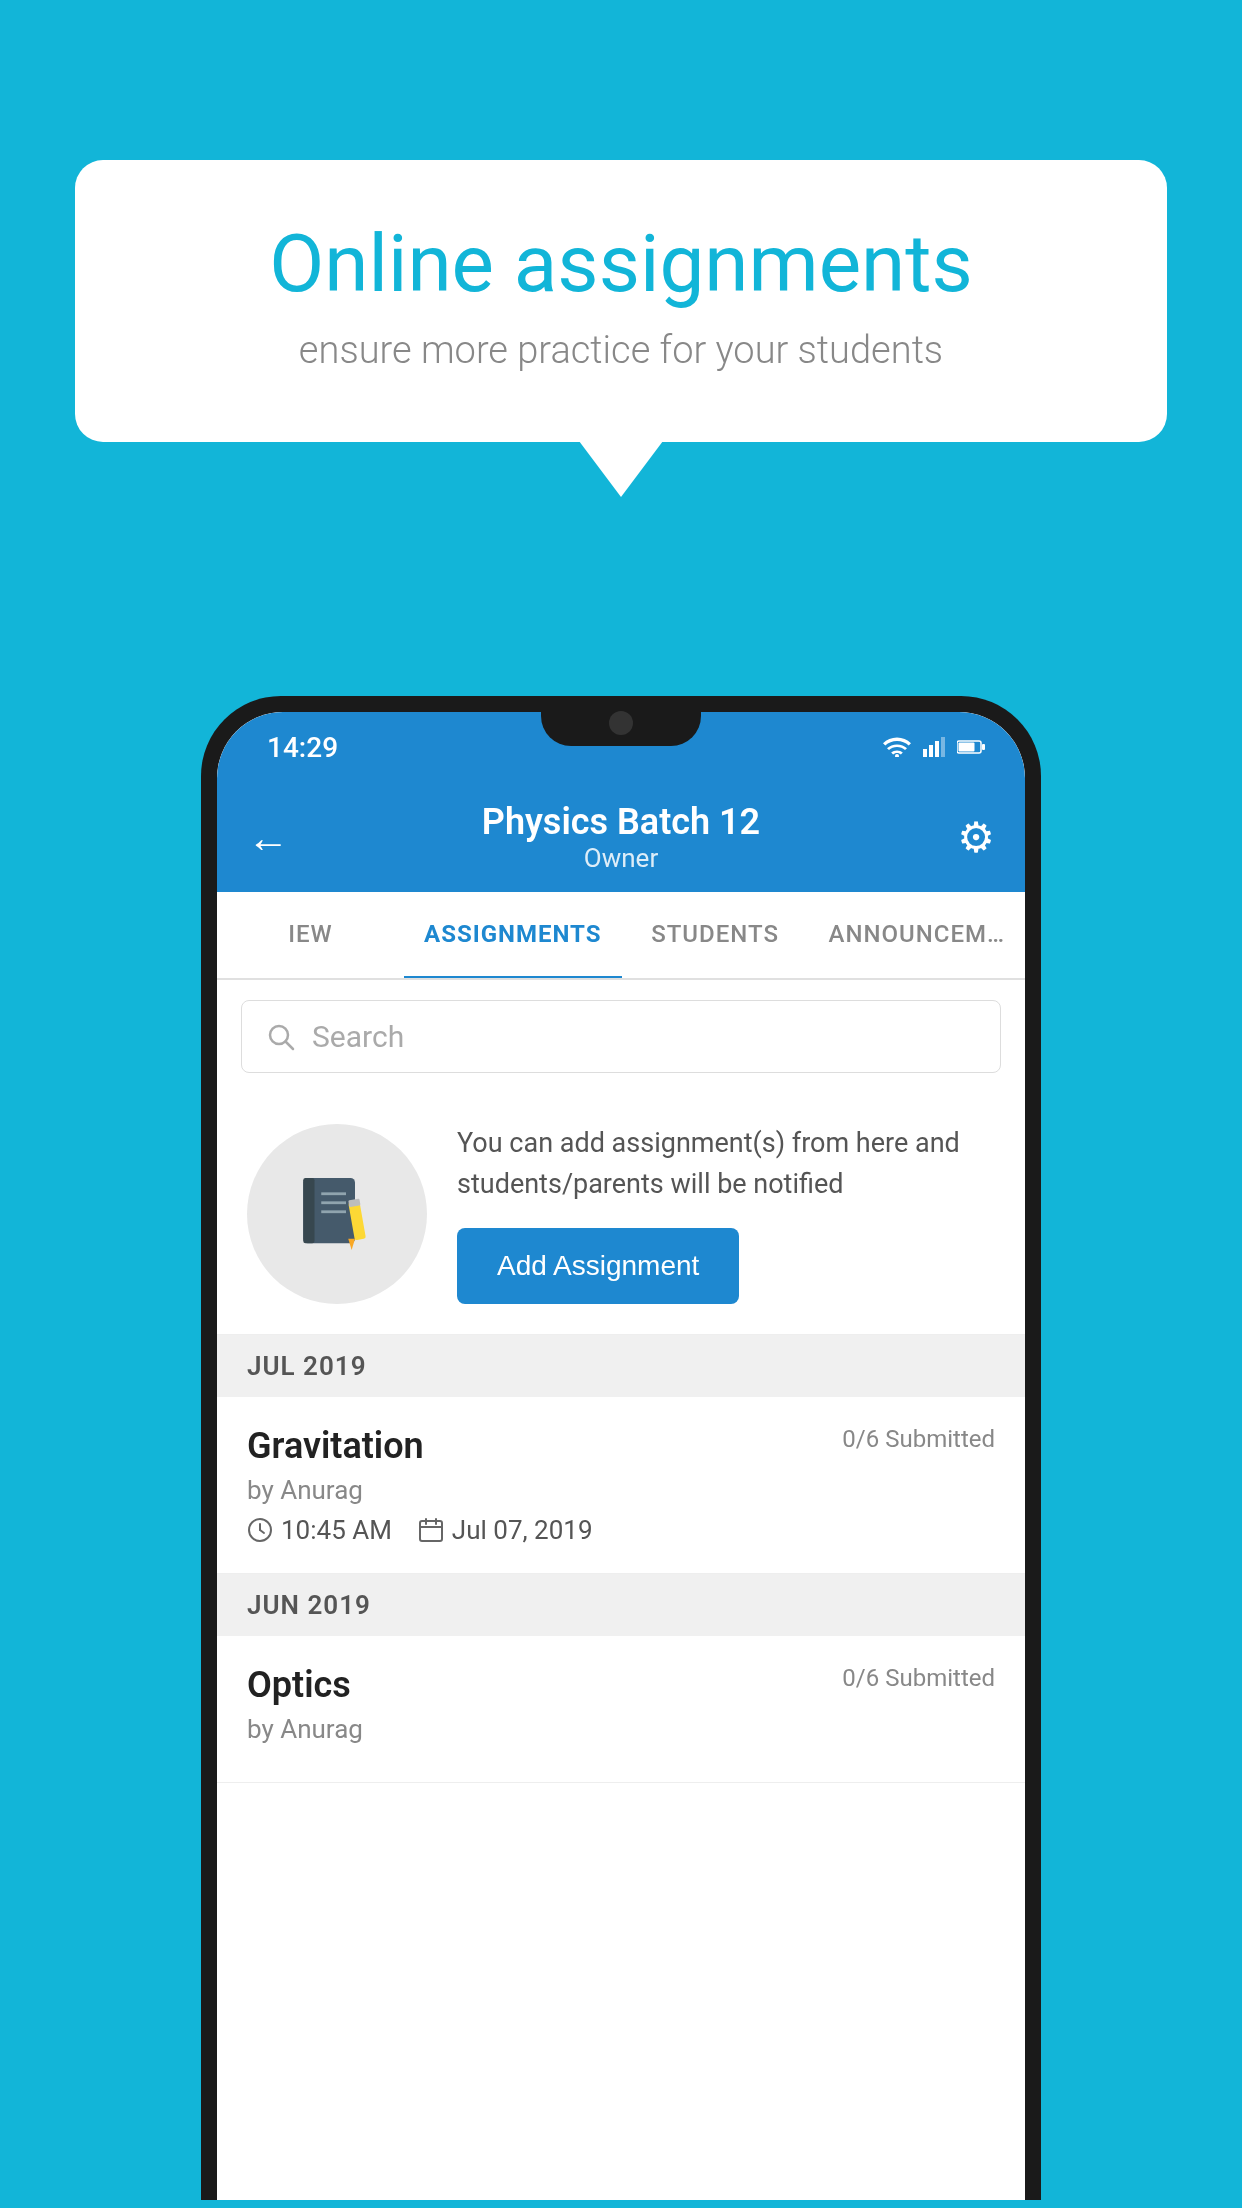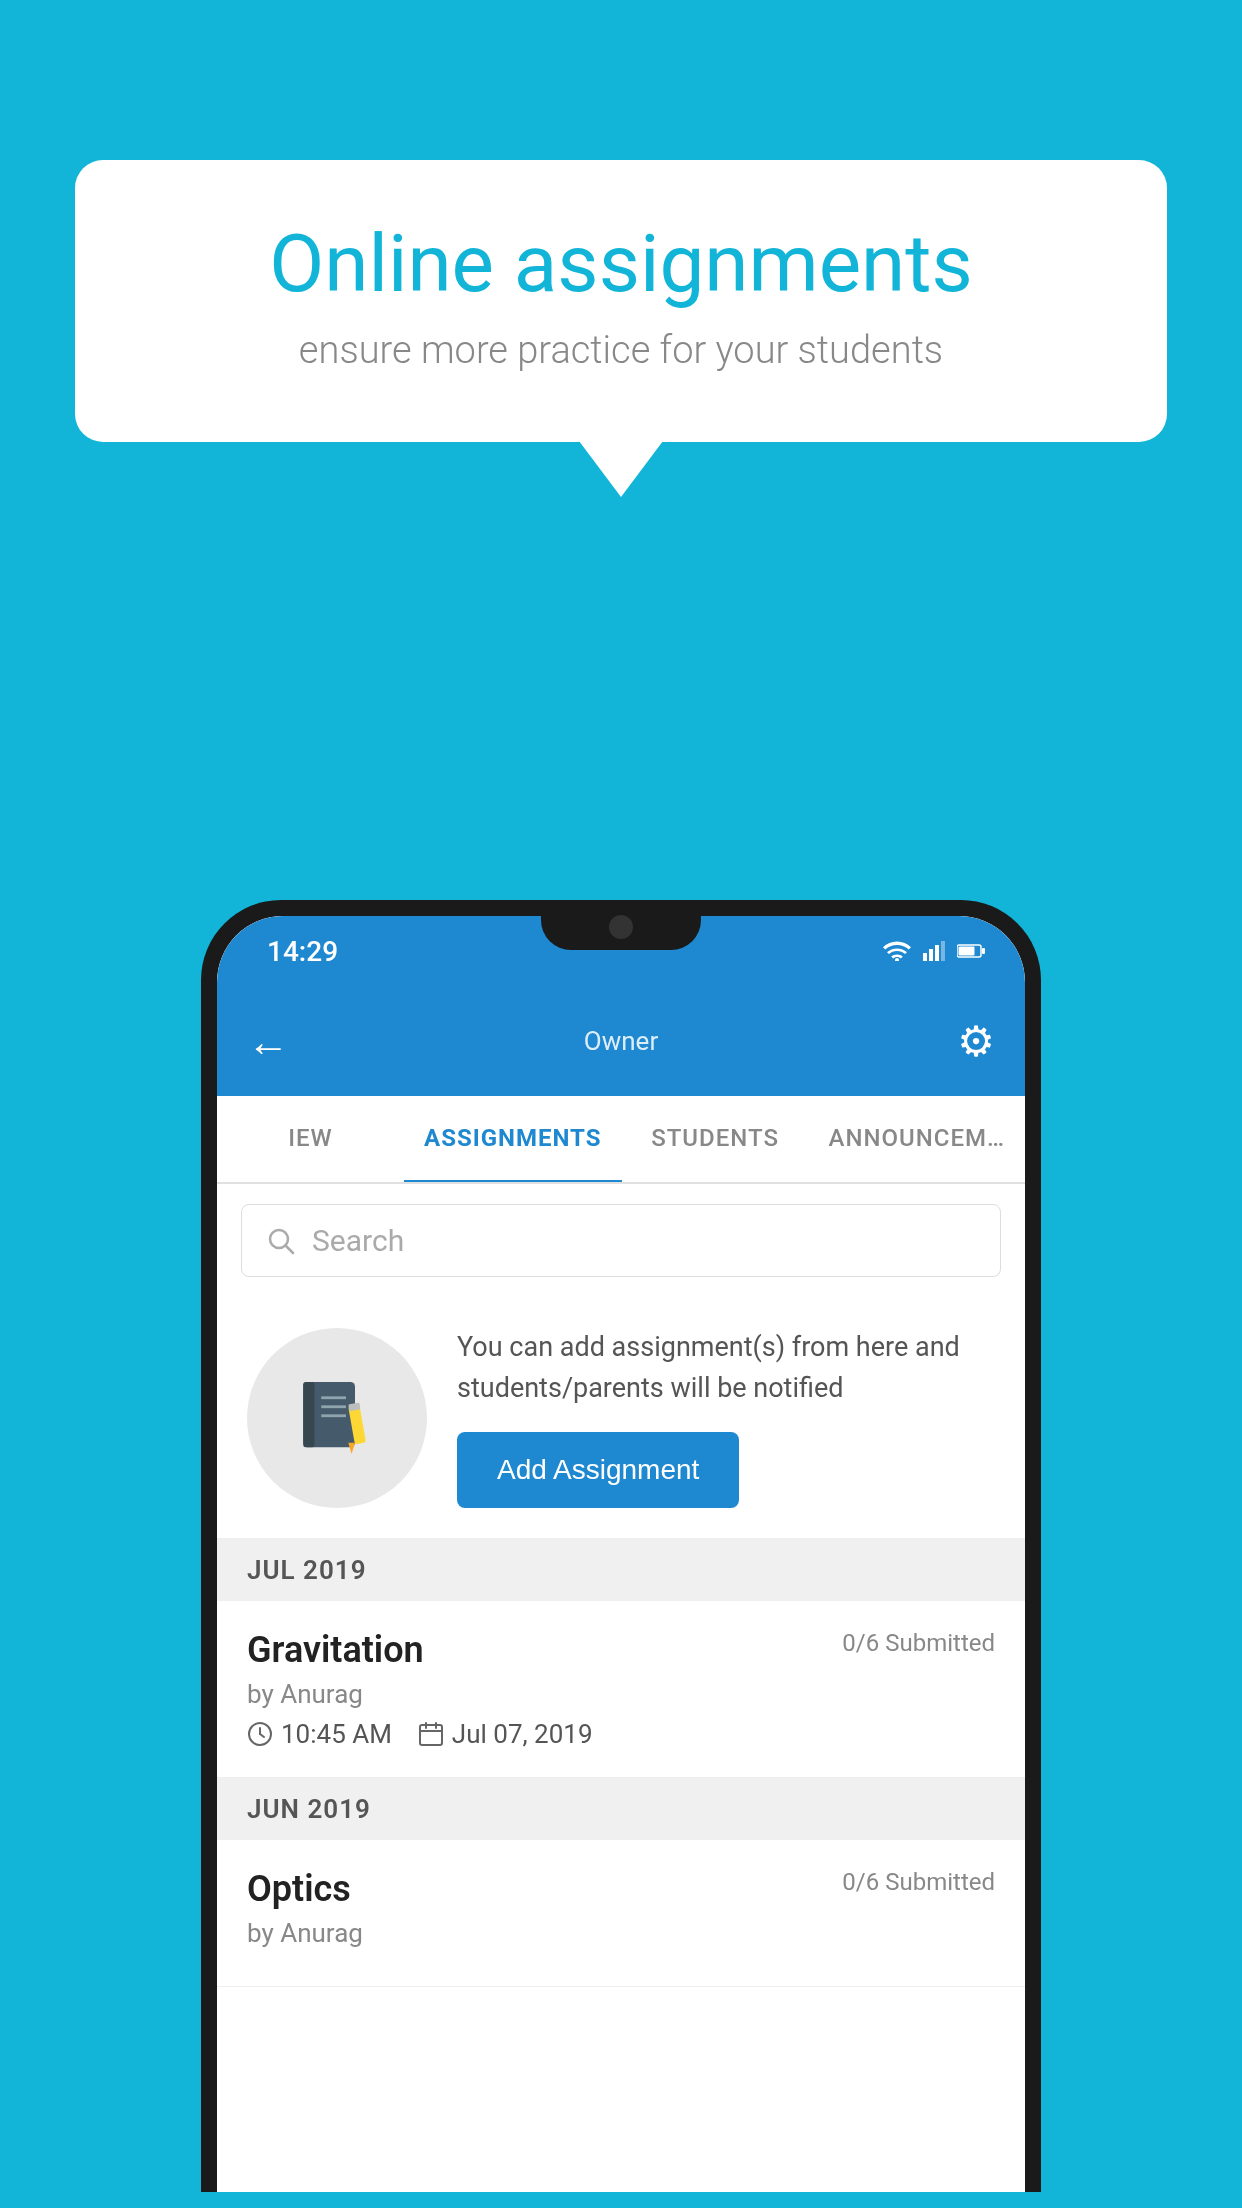--- a/index.html
+++ b/index.html
@@ -52,25 +52,25 @@
 
     .speech-bubble p {
       font-size: 38px;
       color: #888;
       font-weight: 300;
     }
 
     
     .phone-frame {
       position: absolute;
-      bottom: 16px;
+      bottom: 8px;
       left: 50%;
       transform: translateX(-50%);
       width: 840px;
-      height: 1292px;
+      height: 1504px;
       background: #1a1a1a;
       border-radius: 80px 80px 0 0;
       overflow: hidden;
     }
 
     
     .phone-frame::before {
       content: '';
       position: absolute;
       left: -14px;
@@ -372,20 +372,21 @@
           <rect x="0" y="2" width="24" height="12" rx="2" stroke="white" stroke-width="1.5" fill="none"></rect>
           <rect x="1.5" y="3.5" width="16" height="9" rx="1" fill="white"></rect>
           <rect x="25" y="5" width="3" height="6" rx="1" fill="white"></rect>
         </svg>
       </div>
     </div>
 
     <div class="app-bar">
       <span class="back-btn">←</span>
       <div class="app-bar-title">
+        <div class="title">Physics Batch 12</div>
         <div class="subtitle">Owner</div>
       </div>
       <span class="gear-btn">⚙</span>
     </div>
 
     <div class="tabs">
       <div class="tab">IEW</div>
       <div class="tab active">ASSIGNMENTS</div>
       <div class="tab">STUDENTS</div>
       <div class="tab">ANNOUNCEM…</div>

